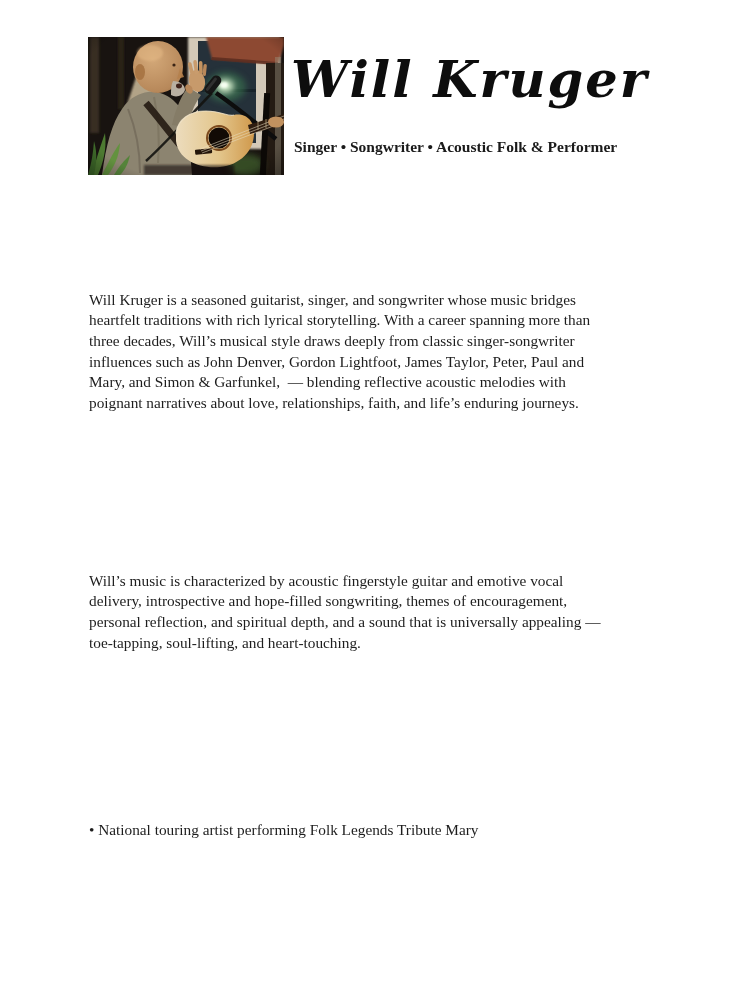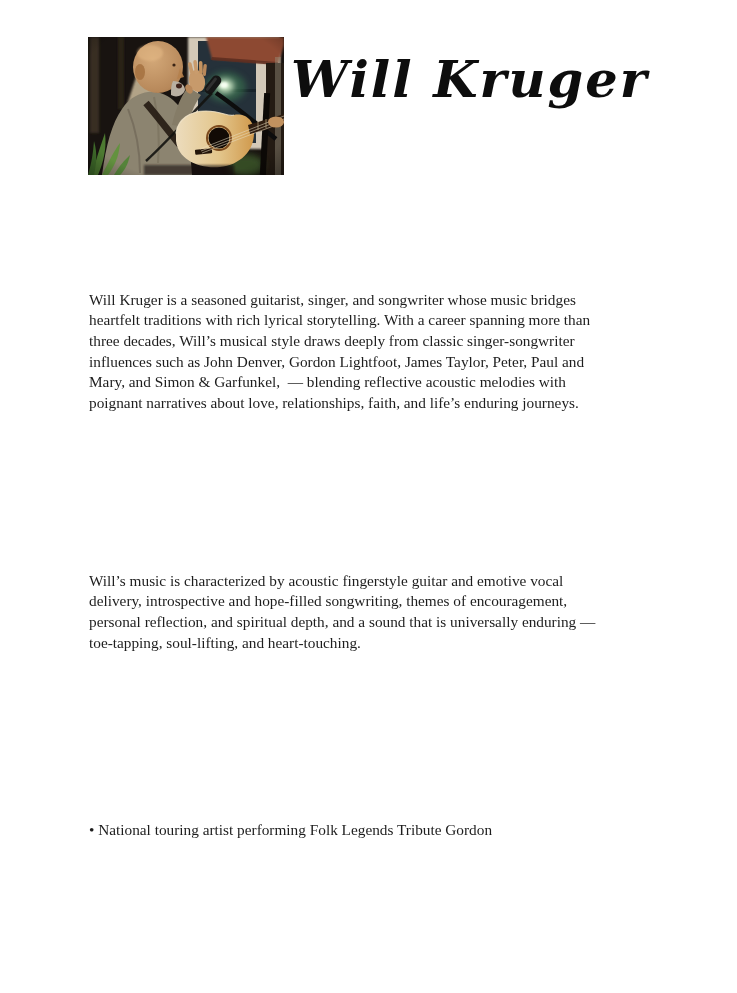--- a/index.html
+++ b/index.html
@@ -145,41 +145,42 @@
       <path d="M14,138 C22,122 26,114 32,106 C31,120 26,130 20,138 Z" fill="#63923f"></path>
       <path d="M0,138 C4,124 5,116 6,104 C10,118 8,128 6,138 Z" fill="#3f6b2a"></path>
       <path d="M26,138 C32,128 36,124 42,118 C40,128 36,134 32,138 Z" fill="#55833a"></path>
 
       <rect x="56" y="128" width="90" height="10" fill="#120d08" opacity="0.6" filter="url(#b1)"></rect>
       <rect x="0" y="0" width="196" height="138" fill="url(#vg)"></rect>
     </svg>
   </div>
 
   <div class="artist-title">Will Kruger</div>
+  <div class="artist-subtitle">Singer • Songwriter • Acoustic Folk &amp; Performer</div>
 
   <div class="content">
 
     <div class="block blk-about">
       <div class="body-text">Will Kruger is a seasoned guitarist, singer, and songwriter whose music bridges
 heartfelt traditions with rich lyrical storytelling. With a career spanning more than
 three decades, Will’s musical style draws deeply from classic singer-songwriter
 influences such as John Denver, Gordon Lightfoot, James Taylor, Peter, Paul and
 Mary, and Simon &amp; Garfunkel,  — blending reflective acoustic melodies with
 poignant narratives about love, relationships, faith, and life’s enduring journeys.</div>
     </div>
 
     <div class="block blk-style">
       <div class="body-text">Will’s music is characterized by acoustic fingerstyle guitar and emotive vocal
 delivery, introspective and hope-filled songwriting, themes of encouragement,
-personal reflection, and spiritual depth, and a sound that is universally enduring —
+personal reflection, and spiritual depth, and a sound that is universally appealing —
 toe-tapping, soul-lifting, and heart-touching.</div>
     </div>
 
     <div class="block blk-bullets">
-      <div class="body-text">• National touring artist performing Folk Legends Tribute Gordon</div>
+      <div class="body-text">• National touring artist performing Folk Legends Tribute Mary</div>
       
       
     </div>
 
     
 
     
 
     
 

